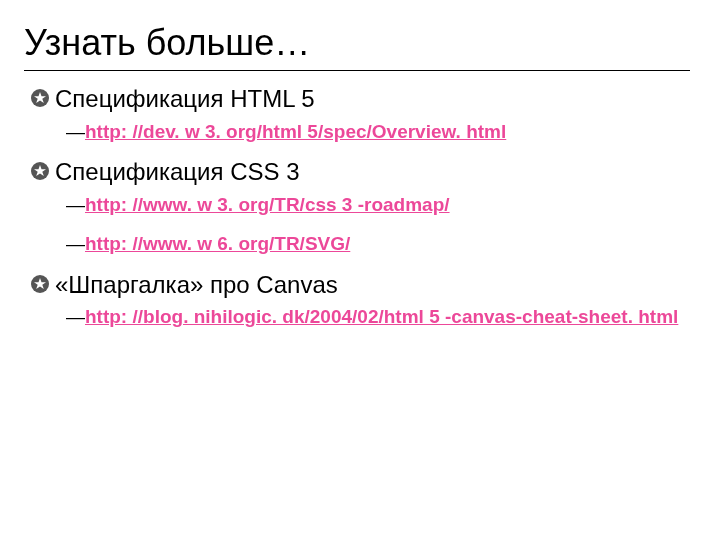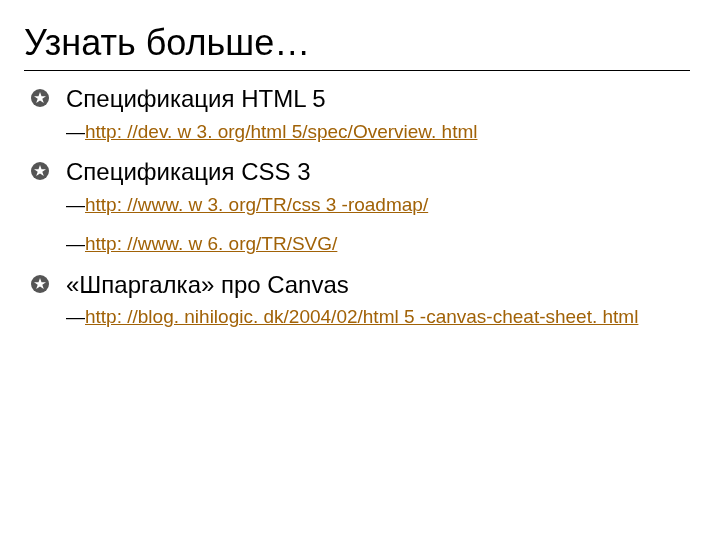--- a/index.html
+++ b/index.html
@@ -22,21 +22,21 @@
       padding-bottom: 6px;
       margin-left: -6px;
       margin-right: -10px;
     }
     .item {
       margin-top: 14px;
     }
     .item-header {
       display: flex;
       align-items: flex-start;
-      gap: 16px;
+      gap: 5px;
     }
     .bullet-icon {
       flex-shrink: 0;
       margin-top: 3px;
     }
     .bullet-icon svg {
       display: block;
     }
     .item-title {
       font-size: 24px;
@@ -50,22 +50,23 @@
       margin-left: 36px;
       margin-top: 6px;
       font-size: 19px;
       line-height: 1.3;
       color: #000;
     }
     .item-sub .dash {
       margin-right: 0;
     }
     .link {
-      color: #a16207;
+      color: #ec4899;
       text-decoration: underline;
+      font-weight: bold;
     }
   </style>
 </head>
 <body>
 
 <h1 class="title">Узнать больше…</h1>
 
 <div id="items-container">
     <div class="item">
       <div class="item-header">

